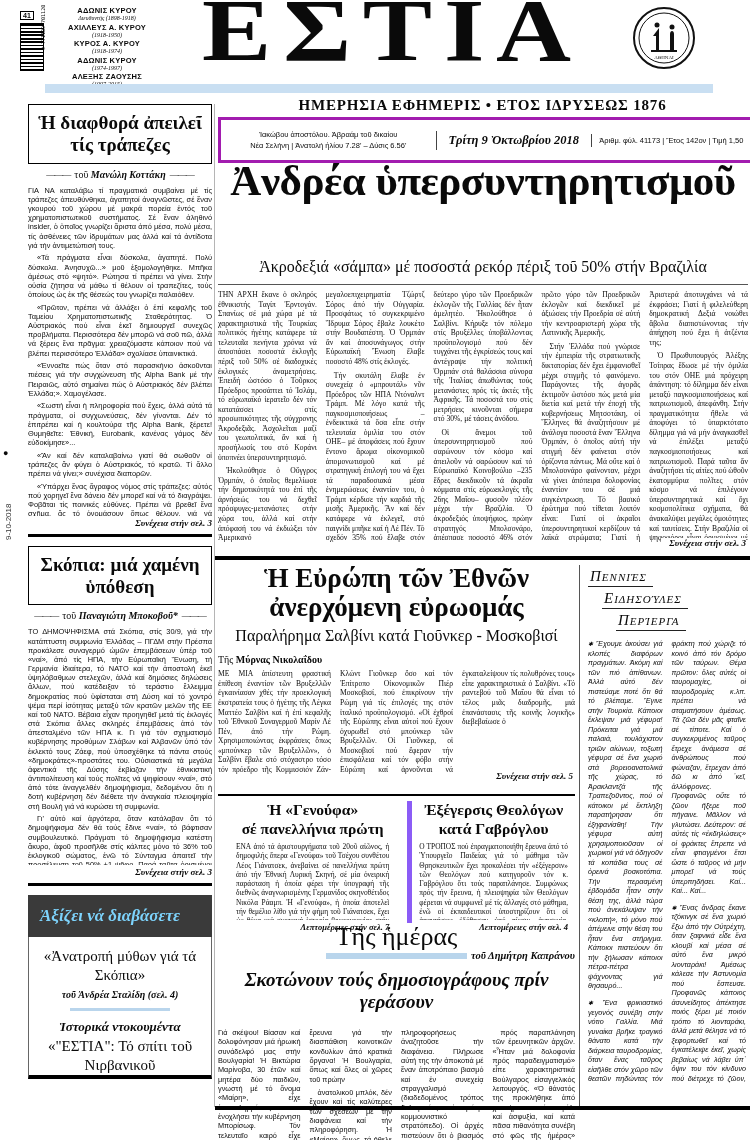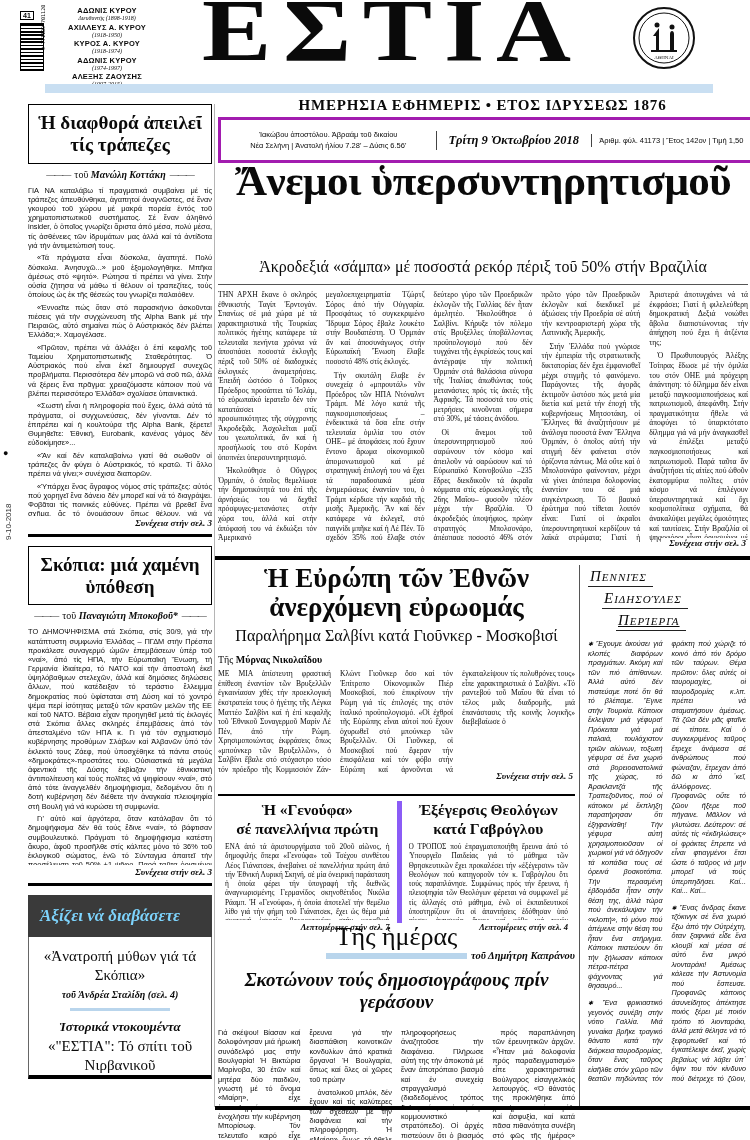--- a/index.html
+++ b/index.html
@@ -85,32 +85,32 @@
 
   
   .center-article{position:absolute;left:218px;top:564px;width:357px;}
   .c-title{text-align:center;font:bold 27px/1.08 "Liberation Serif",serif;}
   .c-sub{text-align:center;font:16px "Liberation Serif",serif;margin-top:5px;}
   .c-byline{font:10px "Liberation Serif",serif;margin:9px 0 4px;}
   .c-byline .by-name{font-weight:bold;}
   .c-body-wrap{position:relative;height:112px;overflow:hidden;}
   .duo-rule{position:absolute;left:218px;top:794px;width:357px;height:1.5px;background:#000;}
   .duo{position:absolute;left:218px;top:801px;width:357px;height:122px;display:flex;}
-  .duo-sec{width:50%;padding:0 7px;box-sizing:border-box;position:relative;}
+  .duo-sec{width:50%;padding:0 7px;box-sizing:border-box;position:relative;margin-left:11px;}
   .duo-sec + .duo-sec{border-left:5px solid #8b5cf6;}
   .d-title{text-align:center;font:bold 15.5px/1.2 "Liberation Serif",serif;margin-bottom:4px;}
   .d-body{font:7.4px/1.25 "Liberation Serif",serif;text-align:justify;height:78px;overflow:hidden;}
   .d-cont{font:bold italic 8.5px "Liberation Serif",serif;text-align:right;margin-top:2px;}
 
   
   .sidebar{position:absolute;left:588px;top:568px;width:158px;height:538px;overflow:hidden;}
   .sb-head{display:block;font:italic 15px "Liberation Serif",serif;font-variant:small-caps;
            letter-spacing:1px;border-bottom:1px solid #222;width:fit-content;padding:0 6px 1px 2px;
            margin-bottom:3px;}
-  .sb-head.h2{margin-left:14px;} .sb-head.h3{margin-left:28px;text-decoration:underline;}
+  .sb-head.h2{margin-left:14px;} .sb-head.h3{margin-left:28px;}
   .pennies-body{margin-top:8px;height:452px;column-count:2;column-gap:9px;column-fill:auto;}
   .pennies-body p{font:italic 7.2px/1.32 "Liberation Sans",sans-serif;text-align:justify;
                   margin:0 0 7px;}
   .pennies-body p::before{content:"✱ ";font-size:6px;}
 
   
   .imeras{position:absolute;left:218px;top:924px;width:357px;}
   .i-title-row{text-align:center;}
   .i-title{display:inline-block;font:26px/1 "Liberation Serif",serif;padding:0 10px 3px;
            border-bottom:6px solid #b9d5ec;}
@@ -187,22 +187,22 @@
   <div class="vdot">●</div>
   <div class="vdate">9-10-2018</div>
   <div class="vrule-left"></div>
 
   <aside class="left-col">
     <div class="box-title">Ἡ διαφθορά ἀπειλεῖ τίς τράπεζες</div>
     <div class="byline"><span>τοῦ </span><span class="by-name">Μανώλη Κοττάκη</span></div>
     <div class="article-body body-a1">
         <p>ΓΙΑ ΝΑ καταλάβω τί πραγματικά συμβαίνει μέ τίς τράπεζες ἀπευθύνθηκα, ἀγαπητοί ἀναγνῶστες, σέ ἕναν γκουρού τοῦ χώρου μέ μακρά πορεία ἐντός τοῦ χρηματοπιστωτικοῦ συστήματος. Σέ ἕναν ἀληθινό insider, ὁ ὁποῖος γνωρίζει ἄριστα ἀπό μέσα, πολύ μέσα, τίς ἀσθένειες τῶν ἱδρυμάτων μας ἀλλά καί τά ἀντίδοτα γιά τήν ἀντιμετώπισή τους.</p>
         <p>«Τά πράγματα εἶναι δύσκολα, ἀγαπητέ. Πολύ δύσκολα. Ἀνησυχῶ...» μοῦ ἐξομολογήθηκε. Μπῆκα ἀμέσως στό «ψητό». Ρώτησα τί πρέπει νά γίνει. Στήν οὐσία ζήτησα νά μάθω τί θέλουν οἱ τραπεζίτες, τούς ὁποίους ὡς ἐκ τῆς θέσεώς του γνωρίζει παλαιόθεν.</p>
+        <p>«Πρῶτον, πρέπει νά ἀλλάξει ὁ ἐπί κεφαλῆς τοῦ Ταμείου Χρηματοπιστωτικῆς Σταθερότητας. Ὁ Αὐστριακός πού εἶναι ἐκεῖ δημιουργεῖ συνεχῶς προβλήματα. Περισσότερα δέν μπορῶ νά σοῦ πῶ, ἀλλά νά ξέρεις ἕνα πρᾶγμα: χρειαζόμαστε κάποιον πού νά βλέπει περισσότερο Ἑλλάδα» σχολίασε ὑπαινικτικά.</p>
         <p>«Ἐννοεῖτε πώς ὅταν στό παρασκήνιο ἀσκοῦνται πιέσεις γιά τήν συγχώνευση τῆς Alpha Bank μέ τήν Πειραιῶς, αὐτό σημαίνει πώς ὁ Αὐστριακός δέν βλέπει Ἑλλάδα;». Χαμογέλασε.</p>
-        <p>«Πρῶτον, πρέπει νά ἀλλάξει ὁ ἐπί κεφαλῆς τοῦ Ταμείου Χρηματοπιστωτικῆς Σταθερότητας. Ὁ Αὐστριακός πού εἶναι ἐκεῖ δημιουργεῖ συνεχῶς προβλήματα. Περισσότερα δέν μπορῶ νά σοῦ πῶ, ἀλλά νά ξέρεις ἕνα πρᾶγμα: χρειαζόμαστε κάποιον πού νά βλέπει περισσότερο Ἑλλάδα» σχολίασε ὑπαινικτικά.</p>
         <p>«Σωστή εἶναι ἡ πληροφορία πού ἔχεις, ἀλλά αὐτά τά πράγματα, οἱ συγχωνεύσεις, δέν γίνονται. Δέν τό ἐπιτρέπει καί ἡ κουλτούρα τῆς Alpha Bank, ξέρετε! Θυμηθεῖτε: Ἐθνική, Eurobank, κανένας γάμος δέν εὐδοκίμησε»...</p>
         <p>«Ἄν καί δέν καταλαβαίνω γιατί θά σωθοῦν οἱ τράπεζες ἄν φύγει ὁ Αὐστριακός, τό κρατῶ. Τί ἄλλο πρέπει νά γίνει;» συνέχισα διαπορῶν.</p>
         <p>«Ὑπάρχει ἕνας ἄγραφος νόμος στίς τράπεζες: αὐτός πού χορηγεῖ ἕνα δάνειο δέν μπορεῖ καί νά τό διαγράψει. Φοβᾶται τίς ποινικές εὐθύνες. Πρέπει νά βρεθεῖ ἕνα σχῆμα, ἄς τό ὀνομάσουν ὅπως θέλουν, γιά νά μεταφερθοῦν ἐκεῖ τά "κόκκινα" δάνεια καί νά ἀπαλλαγοῦν οἱ ἰσολογισμοί τῶν τραπεζῶν ἀπό δαῦτα. Ὅσο τά "κόκκινα"</p>
       </div>
     <div class="cont">Συνέχεια στήν σελ. 3</div>
 
     <div class="thick-rule"></div>
 
     <div class="box-title">Σκόπια: μιά χαμένη ὑπόθεση</div>
     <div class="byline"><span>τοῦ </span><span class="by-name">Παναγιώτη Μποκοβοῦ*</span></div>
@@ -219,21 +219,21 @@
       <div class="axia-title">«Ἀνατροπή μύθων γιά τά Σκόπια»</div>
       <div class="axia-byline">τοῦ Ἀνδρέα Σταλίδη (σελ. 4)</div>
       <div class="axia-div" style="background: rgb(185, 213, 236);"></div>
       <div class="axia-kicker">Ἱστορικά ντοκουμέντα</div>
       <div class="axia-title">«"ΕΣΤΙΑ": Τό σπίτι τοῦ Νιρβανικοῦ χρονογραφήματος»</div>
 
     </div>
   </aside>
 
   <div class="headline">
-    <div>Ἄνεμοι ὑπερσυντηρητισμοῦ</div>
+    <div>Ἀνδρέα ὑπερσυντηρητισμοῦ</div>
   </div>
   <div class="subhead">Ἀκροδεξιά «σάμπα» μέ ποσοστά ρεκόρ πέριξ τοῦ 50% στήν Βραζιλία</div>
   <div class="thin-rule-main"></div>
   <div class="lead-body-wrap">
     <div class="col-body cols-5">
         <p>ΤΗΝ ΑΡΧΗ ἔκανε ὁ σκληρός ἐθνικιστής Ταγίπ Ἐρντογάν. Σπανίως σέ μιά χώρα μέ τά χαρακτηριστικά τῆς Τουρκίας πολιτικός ἡγέτης κατάφερε τά τελευταῖα πενήντα χρόνια νά ἀποσπάσει ποσοστά ἐκλογῆς πέριξ τοῦ 50% σέ διαδοχικές ἐκλογικές ἀναμετρήσεις. Ἐπειδή ὡστόσο ὁ Τοῦρκος Πρόεδρος προσάπτει τό Ἰσλάμ, τό εὐρωπαϊκό ἱερατεῖο δέν τόν κατατάσσει στίς προσωπικότητες τῆς σύγχρονης Ἀκροδεξιᾶς. Ἀσχολεῖται μαζί του γεωπολιτικά, ἄν καί ἡ προσήλωσίς του στό Κοράνι ὑποπνέει ὑπερσυντηρητισμό.</p>
         <p>Ἠκολούθησε ὁ Οὕγγρος Ὀρμπάν, ὁ ὁποῖος θεμελίωσε τήν δημοτικότητά του ἐπί τῆς ἀρνήσεώς του νά δεχθεῖ πρόσφυγες-μετανάστες στήν χώρα του, ἀλλά καί στήν ἀπόφασή του νά ἐκδιώξει τόν Ἀμερικανό μεγαλοεπιχειρηματία Τζώρτζ Σόρος ἀπό τήν Οὐγγαρία. Προσφάτως τό συγκεκριμένο Ἵδρυμα Σόρος ἔβαλε λουκέτο στήν Βουδαπέστη. Ὁ Ὀρμπάν ἄν καί ἀποσυνάγωγος στήν Εὐρωπαϊκή Ἕνωση ἔλαβε ποσοστό 48% στίς ἐκλογές.</p>
         <p>Τήν σκυτάλη ἔλαβε ἐν συνεχείᾳ ὁ «μπρουτάλ» νῦν Πρόεδρος τῶν ΗΠΑ Ντόναλντ Τράμπ. Μέ λόγο κατά τῆς παγκοσμιοποιήσεως –ἐνδεικτικά τά ὅσα εἶπε στήν τελευταία ὁμιλία του στόν ΟΗΕ– μέ ἀποφάσεις πού ἔχουν ἔντονο ἄρωμα οἰκονομικοῦ ἀπομονωτισμοῦ καί μέ στρατηγική ἐπιλογή του νά ἔχει τά παραδοσιακά μέσα ἐνημερώσεως ἐναντίον του, ὁ Τράμπ κέρδισε τήν καρδιά τῆς μισῆς Ἀμερικῆς. Ἄν καί δέν κατάφερε νά ἐκλεγεῖ, στό παιγνίδι μπῆκε καί ἡ Λέ Πέν. Τό σχεδόν 35% πού ἔλαβε στόν δεύτερο γύρο τῶν Προεδρικῶν ἐκλογῶν τῆς Γαλλίας δέν ἦταν ἀμελητέο. Ἠκολούθησε ὁ Σαλβίνι. Κήρυξε τόν πόλεμο στίς Βρυξέλλες ὑποβάλλοντας προϋπολογισμό πού δέν τυγχάνει τῆς ἐγκρίσεώς τους καί ἀντέγραψε τήν πολιτική Ὀρμπάν στά θαλάσσια σύνορα τῆς Ἰταλίας ἀπωθώντας τούς μετανάστες πρός τίς ἀκτές τῆς Ἀφρικῆς. Τά ποσοστά του στίς μετρήσεις κινοῦνται σήμερα στό 30%, μέ τάσεις ἀνόδου.</p>
         <p>Οἱ ἄνεμοι τοῦ ὑπερσυντηρητισμοῦ πού σαρώνουν τόν κόσμο καί ἀπειλοῦν νά σαρώσουν καί τό Εὐρωπαϊκό Κοινοβούλιο –235 ἕδρες διεκδικοῦν τά ἀκραῖα κόμματα στίς εὐρωεκλογές τῆς 26ης Μαΐου– φυσοῦν πλέον μέχρι τήν Βραζιλία. Ὁ ἀκροδεξιός ὑποψήφιος, πρώην στρατηγός Μπολσονάρο, ἀπέσπασε ποσοστό 46% στόν πρῶτο γύρο τῶν Προεδρικῶν ἐκλογῶν καί διεκδικεῖ μέ ἀξιώσεις τήν Προεδρία σέ αὐτή τήν κεντροαριστερή χώρα τῆς Λατινικῆς Ἀμερικῆς.</p>
         <p>Στήν Ἑλλάδα πού γνώρισε τήν ἐμπειρία τῆς στρατιωτικῆς δικτατορίας δέν ἔχει ἐμφανισθεῖ μέχρι στιγμῆς τό φαινόμενο. Παράγοντες τῆς ἀγορᾶς ἐκτιμοῦν ὡστόσο πώς μετά μία διετία καί μετά τήν ἐποχή τῆς κυβερνήσεως Μητσοτάκη, οἱ Ἕλληνες θά ἀναζητήσουν μέ ἀνάλογα ποσοστά ἕναν Ἕλληνα Ὀρμπάν, ὁ ὁποῖος αὐτή τήν στιγμή δέν φαίνεται στόν ὁρίζοντα πάντως. Μά οὔτε καί ὁ Μπολσονάρο φαίνονταν, μέχρι νά γίνει ἀπόπειρα δολοφονίας ἐναντίον του σέ μιά συγκέντρωση. Τό βασικό ἐρώτημα πού τίθεται λοιπόν εἶναι: Γιατί οἱ ἀκραῖοι ὑπερσυντηρητικοί κερδίζουν τά λαϊκά στρώματα; Γιατί ἡ Ἀριστερά ἀποτυγχάνει νά τά ἐκφράσει; Γιατί ἡ φιλελεύθερη δημοκρατική Δεξιά νοιώθει ἄβολα διαπιστώνοντας τήν ἀπήχηση πού ἔχει ἡ ἀτζέντα της;</p>

